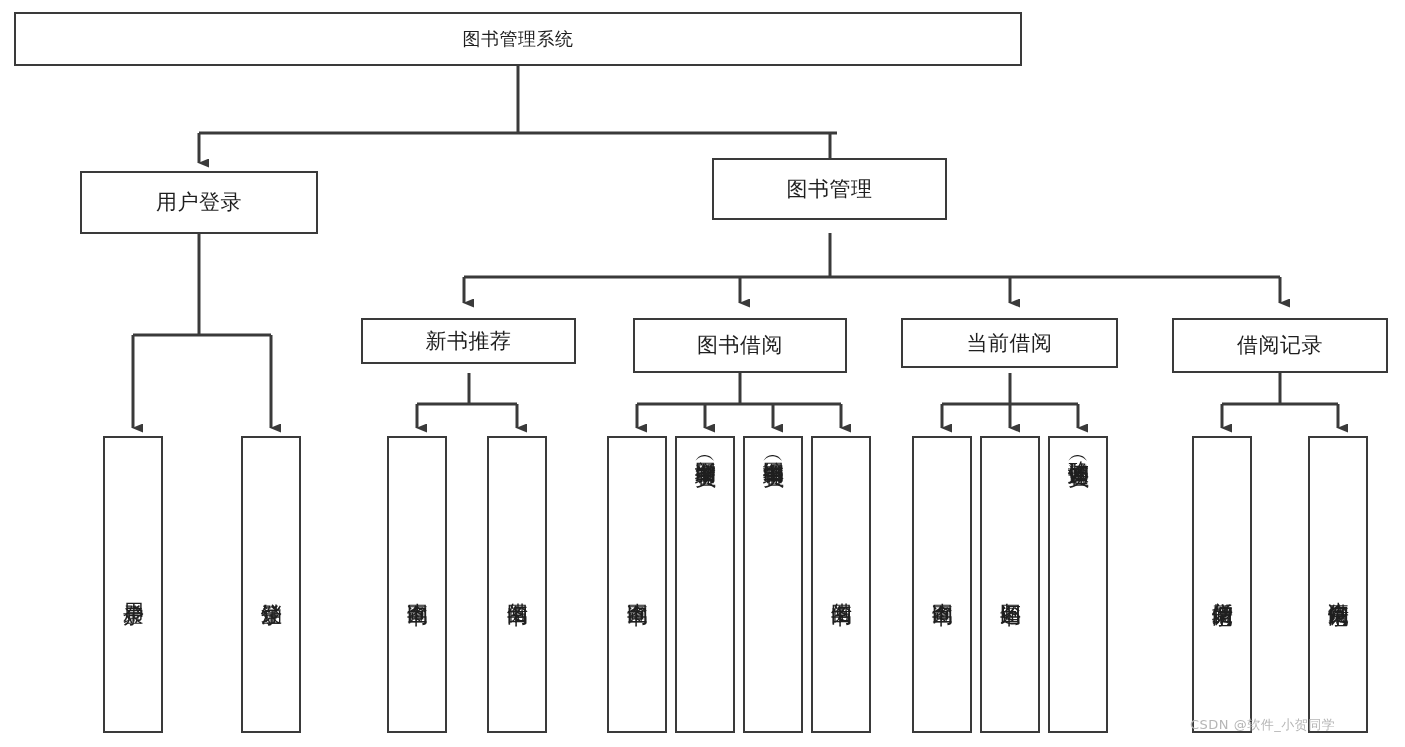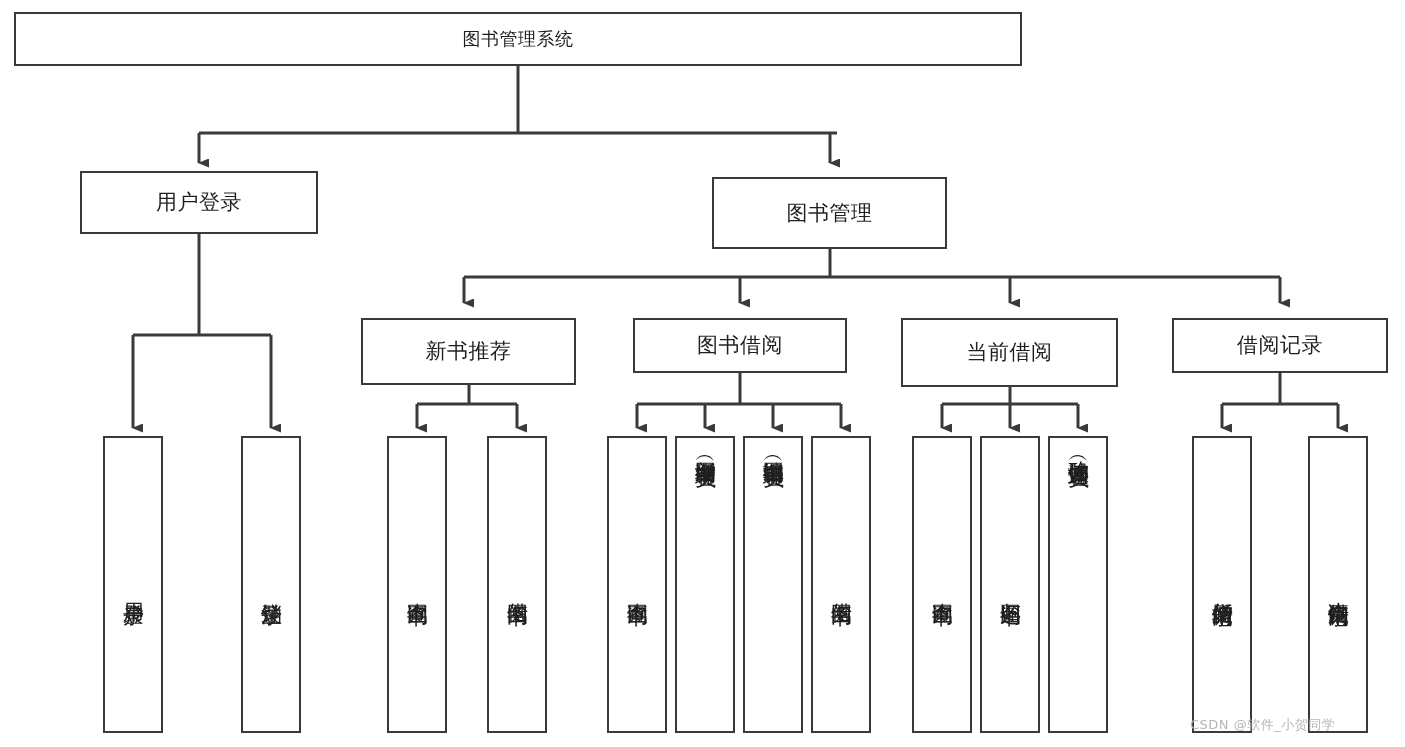--- a/index.html
+++ b/index.html
@@ -126,33 +126,33 @@
   </svg>
 
   <div class="node root" style="left:14px; top:12px; width:1008px; height:54px;">
     <span class="label">图书管理系统</span>
   </div>
 
   <div class="node" style="left:80px; top:171px; width:238px; height:63px;">
     <span class="label">用户登录</span>
   </div>
 
-  <div class="node" style="left:712px; top:177px; width:235px; height:72px;">
+  <div class="node" style="left:712px; top:158px; width:235px; height:62px;">
     <span class="label">图书管理</span>
   </div>
 
-  <div class="node" style="left:361px; top:318px; width:215px; height:67px;">
+  <div class="node" style="left:361px; top:318px; width:215px; height:46px;">
     <span class="label">新书推荐</span>
   </div>
 
   <div class="node" style="left:633px; top:318px; width:214px; height:55px;align-items:center;">
     <span class="label">图书借阅</span>
   </div>
 
-  <div class="node" style="left:901px; top:318px; width:217px; height:69px;">
+  <div class="node" style="left:901px; top:318px; width:217px; height:50px;">
     <span class="label">当前借阅</span>
   </div>
 
   <div class="node" style="left:1172px; top:318px; width:216px; height:55px;justify-content:center;">
     <span class="label">借阅记录</span>
   </div>
 
   <div class="node leaf mid" style="left:103px; top:436px; width:60px; height:297px;">
     <span class="label">用户登录</span>
   </div>

